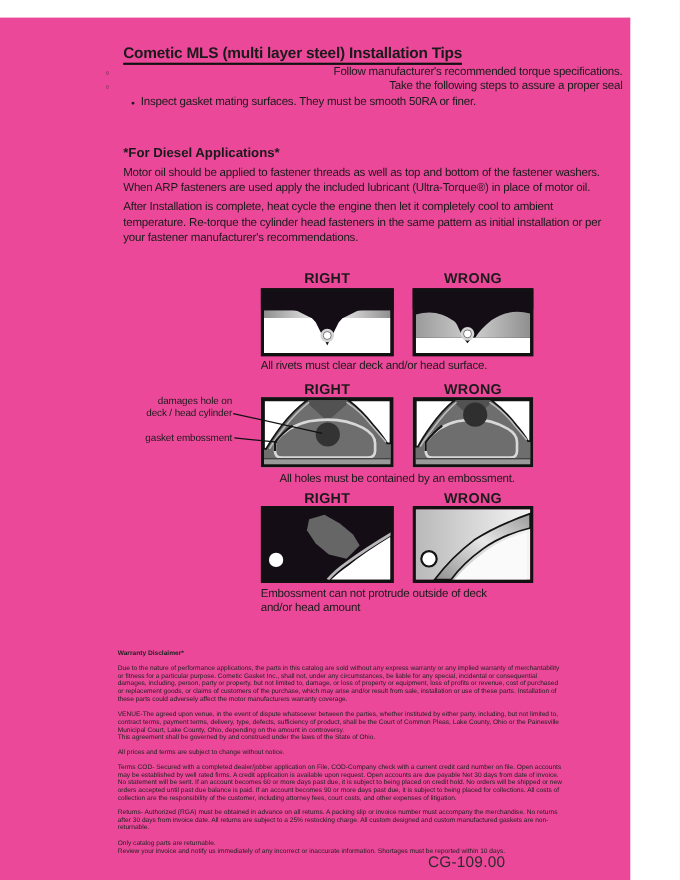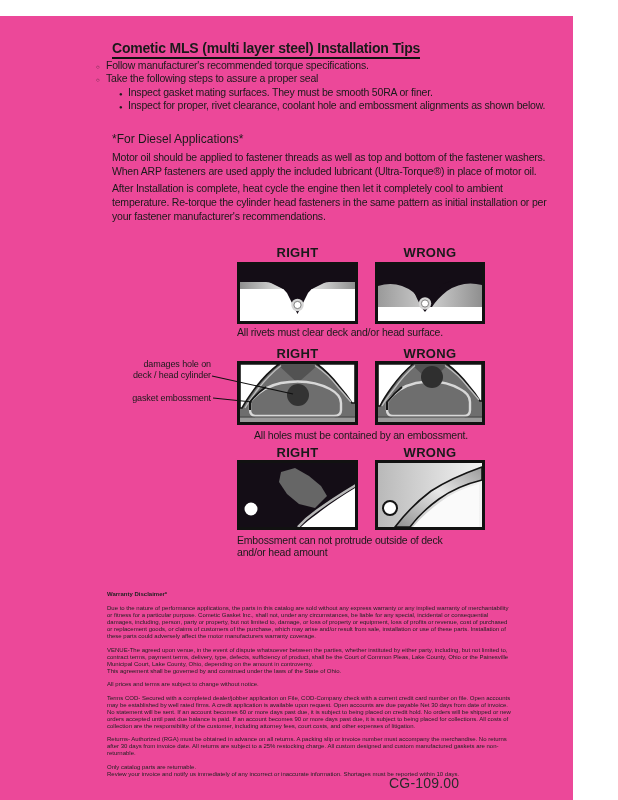--- a/index.html
+++ b/index.html
@@ -8,26 +8,26 @@
     font-family:"Liberation Sans", sans-serif; color:#1a1a1a; overflow:hidden;margin-top:16px;
   }
   
   .doc-title {
     position:absolute; left:112px; top:24px;
     font-size:14px; font-weight:bold; letter-spacing:-0.2px;
     border-bottom:2px solid #111; padding-bottom:1px;
   }
   
   .bullets { position:absolute; left:96px; top:43px; font-size:10.5px; line-height:13.4px; letter-spacing:-0.2px; width:470px; }
-  .b1 { position:relative; padding-left:10px; }
+  .b1 { position:relative; padding-left:10px;text-align:right; }
   .b1::before { content:"○"; position:absolute; left:0; top:2px; font-size:6px; }
   .b2 { position:relative; padding-left:9px; margin-left:23px; }
   .b2::before { content:"●"; position:absolute; left:0; top:2px; font-size:6px; }
   
-  .diesel-heading { position:absolute; left:112px; top:116px; font-size:12px; font-weight:normal; }
+  .diesel-heading { position:absolute; left:112px; top:116px; font-size:12px; font-weight:bold; }
   .para { position:absolute; left:112px; width:450px; font-size:10.5px; line-height:13.8px; letter-spacing:-0.2px; }
   #p1 { top:135px; }
   #p2 { top:166px; }
   #p3 { top:209px; }
   
   .dlabel { position:absolute; font-size:13px; font-weight:bold; letter-spacing:0.3px; text-align:center; }
   .dbox { position:absolute; display:block; }
   .dcaption { position:absolute; font-size:10.5px; letter-spacing:-0.2px; white-space:pre-line; }
   .callout { position:absolute; font-size:9px; line-height:10.5px; text-align:right; width:115px; left:96px; letter-spacing:-0.1px; }
   #callout-hole { top:343px; }
@@ -44,21 +44,20 @@
 <body>
 
 <div class="page">
 
   <div class="doc-title">Cometic MLS (multi layer steel) Installation Tips</div>
 
   <div class="bullets">
     <div class="b1">Follow manufacturer's recommended torque specifications.</div>
     <div class="b1">Take the following steps to assure a proper seal</div>
     <div class="b2">Inspect gasket mating surfaces.  They must be smooth 50RA or finer.</div>
-    <div class="b2">Inspect for proper, rivet clearance, coolant hole and embossment alignments as shown below.</div>
   </div>
 
   <div class="diesel-heading">*For Diesel Applications*</div>
   <div class="para" id="p2">After Installation is complete, heat cycle the engine then let it completely cool to ambient temperature. Re-torque the cylinder head fasteners in the same pattern as initial installation or per your fastener manufacturer's recommendations.</div>
   <div class="para" id="p1">Motor oil should be applied to fastener threads as well as top and bottom of the fastener washers. When ARP fasteners are used apply the included lubricant (Ultra-Torque®) in place of motor oil.</div>
 
   <div class="dlabel" style="left:237px; top:229px; width:121px;">RIGHT</div>
   <div class="dlabel" style="left:375px; top:229px; width:110px;">WRONG</div>
 
   <svg class="dbox" style="left:237px; top:246px;" width="121" height="62" viewBox="0 0 121 62">

